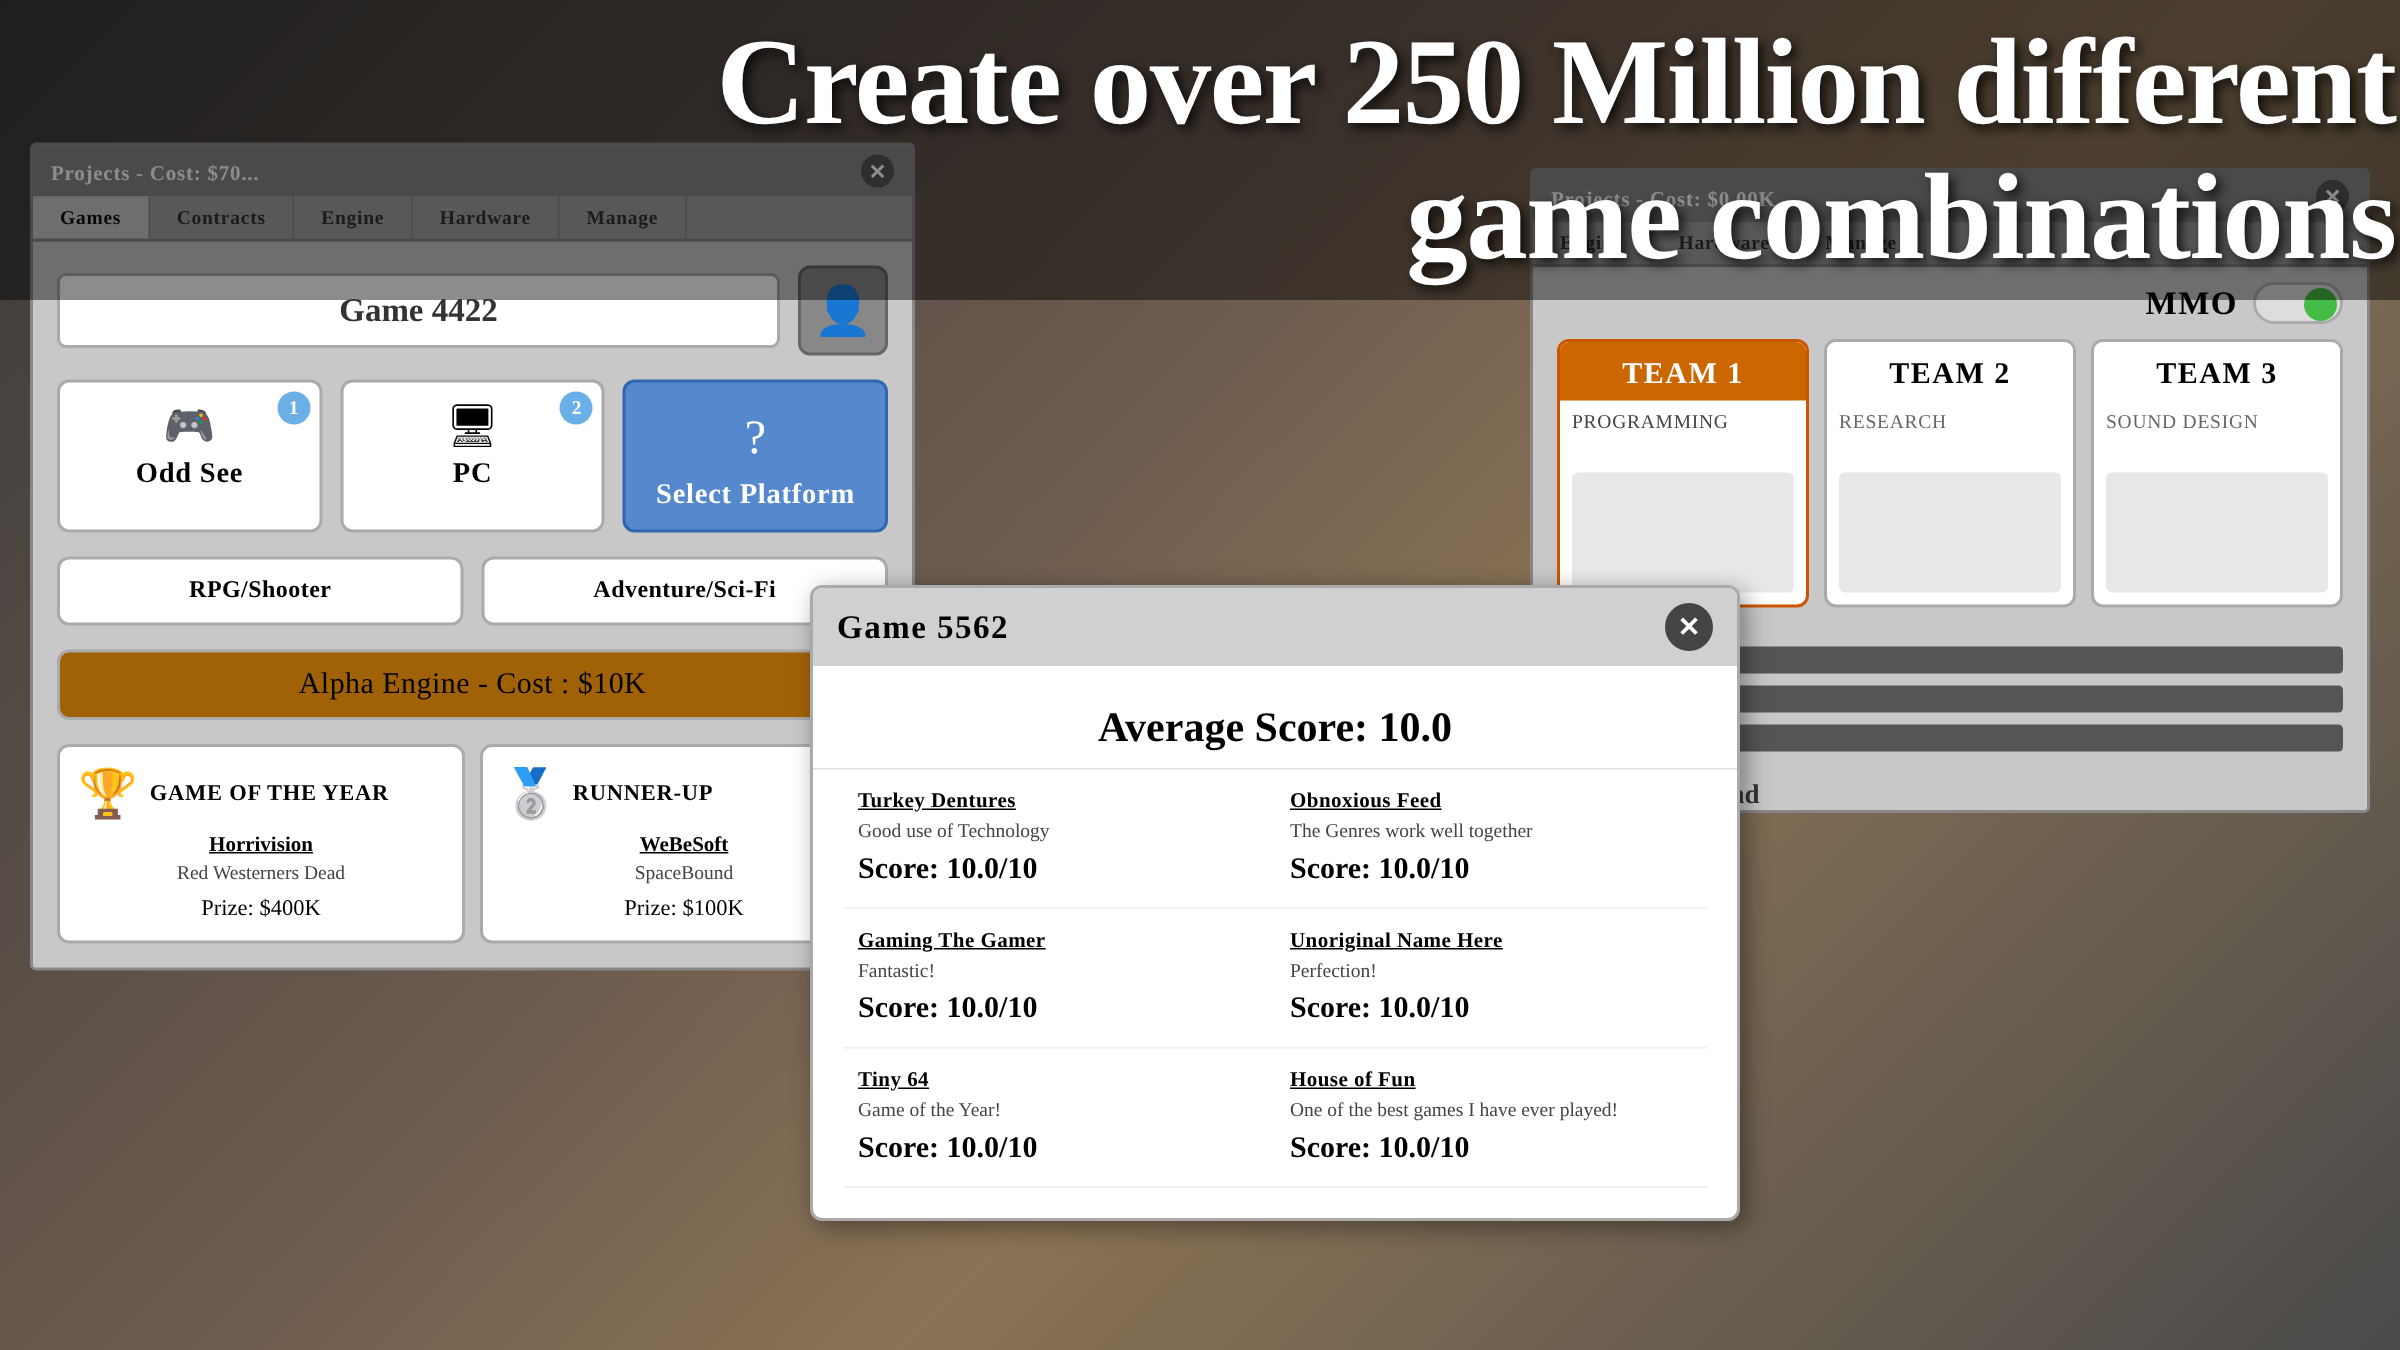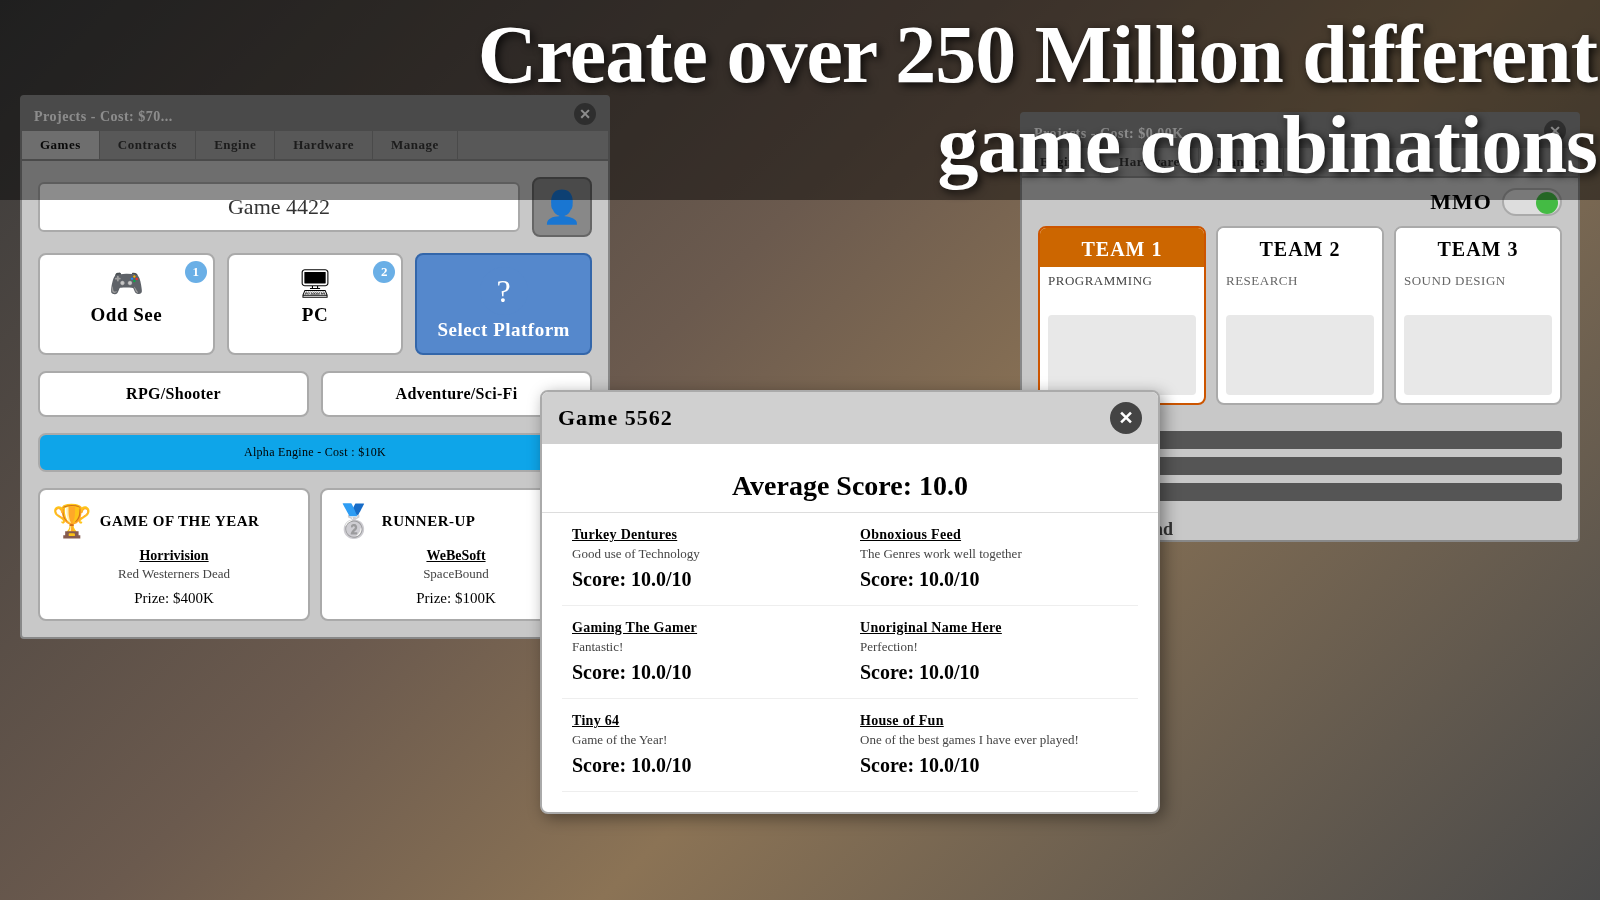--- a/index.html
+++ b/index.html
@@ -113,20 +113,21 @@
     .game-name-input {
       flex: 1;
       background: white;
       border: 2px solid #aaa;
       border-radius: 6px;
       padding: 10px 16px;
       font-size: 22px;
       font-family: 'Georgia', serif;
       text-align: center;
       color: #333;
+      font-weight: bold;
     }
     .avatar-btn {
       width: 60px;
       height: 60px;
       background: #888;
       border-radius: 8px;
       display: flex;
       align-items: center;
       justify-content: center;
       cursor: pointer;
@@ -218,25 +219,25 @@
       text-align: center;
       letter-spacing: 0.3px;
     }
 
     
     .engine-row {
       margin-bottom: 16px;
     }
     .engine-btn {
       width: 100%;
-      background: #0ea5e9;
+      background: #a16207;
       border: 2px solid #aaa;
       border-radius: 8px;
       padding: 10px 4px;
-      font-size: 12px;
+      font-size: 20px;
       font-family: 'Georgia', serif;
       cursor: pointer;
       text-align: center;
       letter-spacing: 0.3px;
     }
 
     
     .awards-row {
       display: flex;
       gap: 10px;

